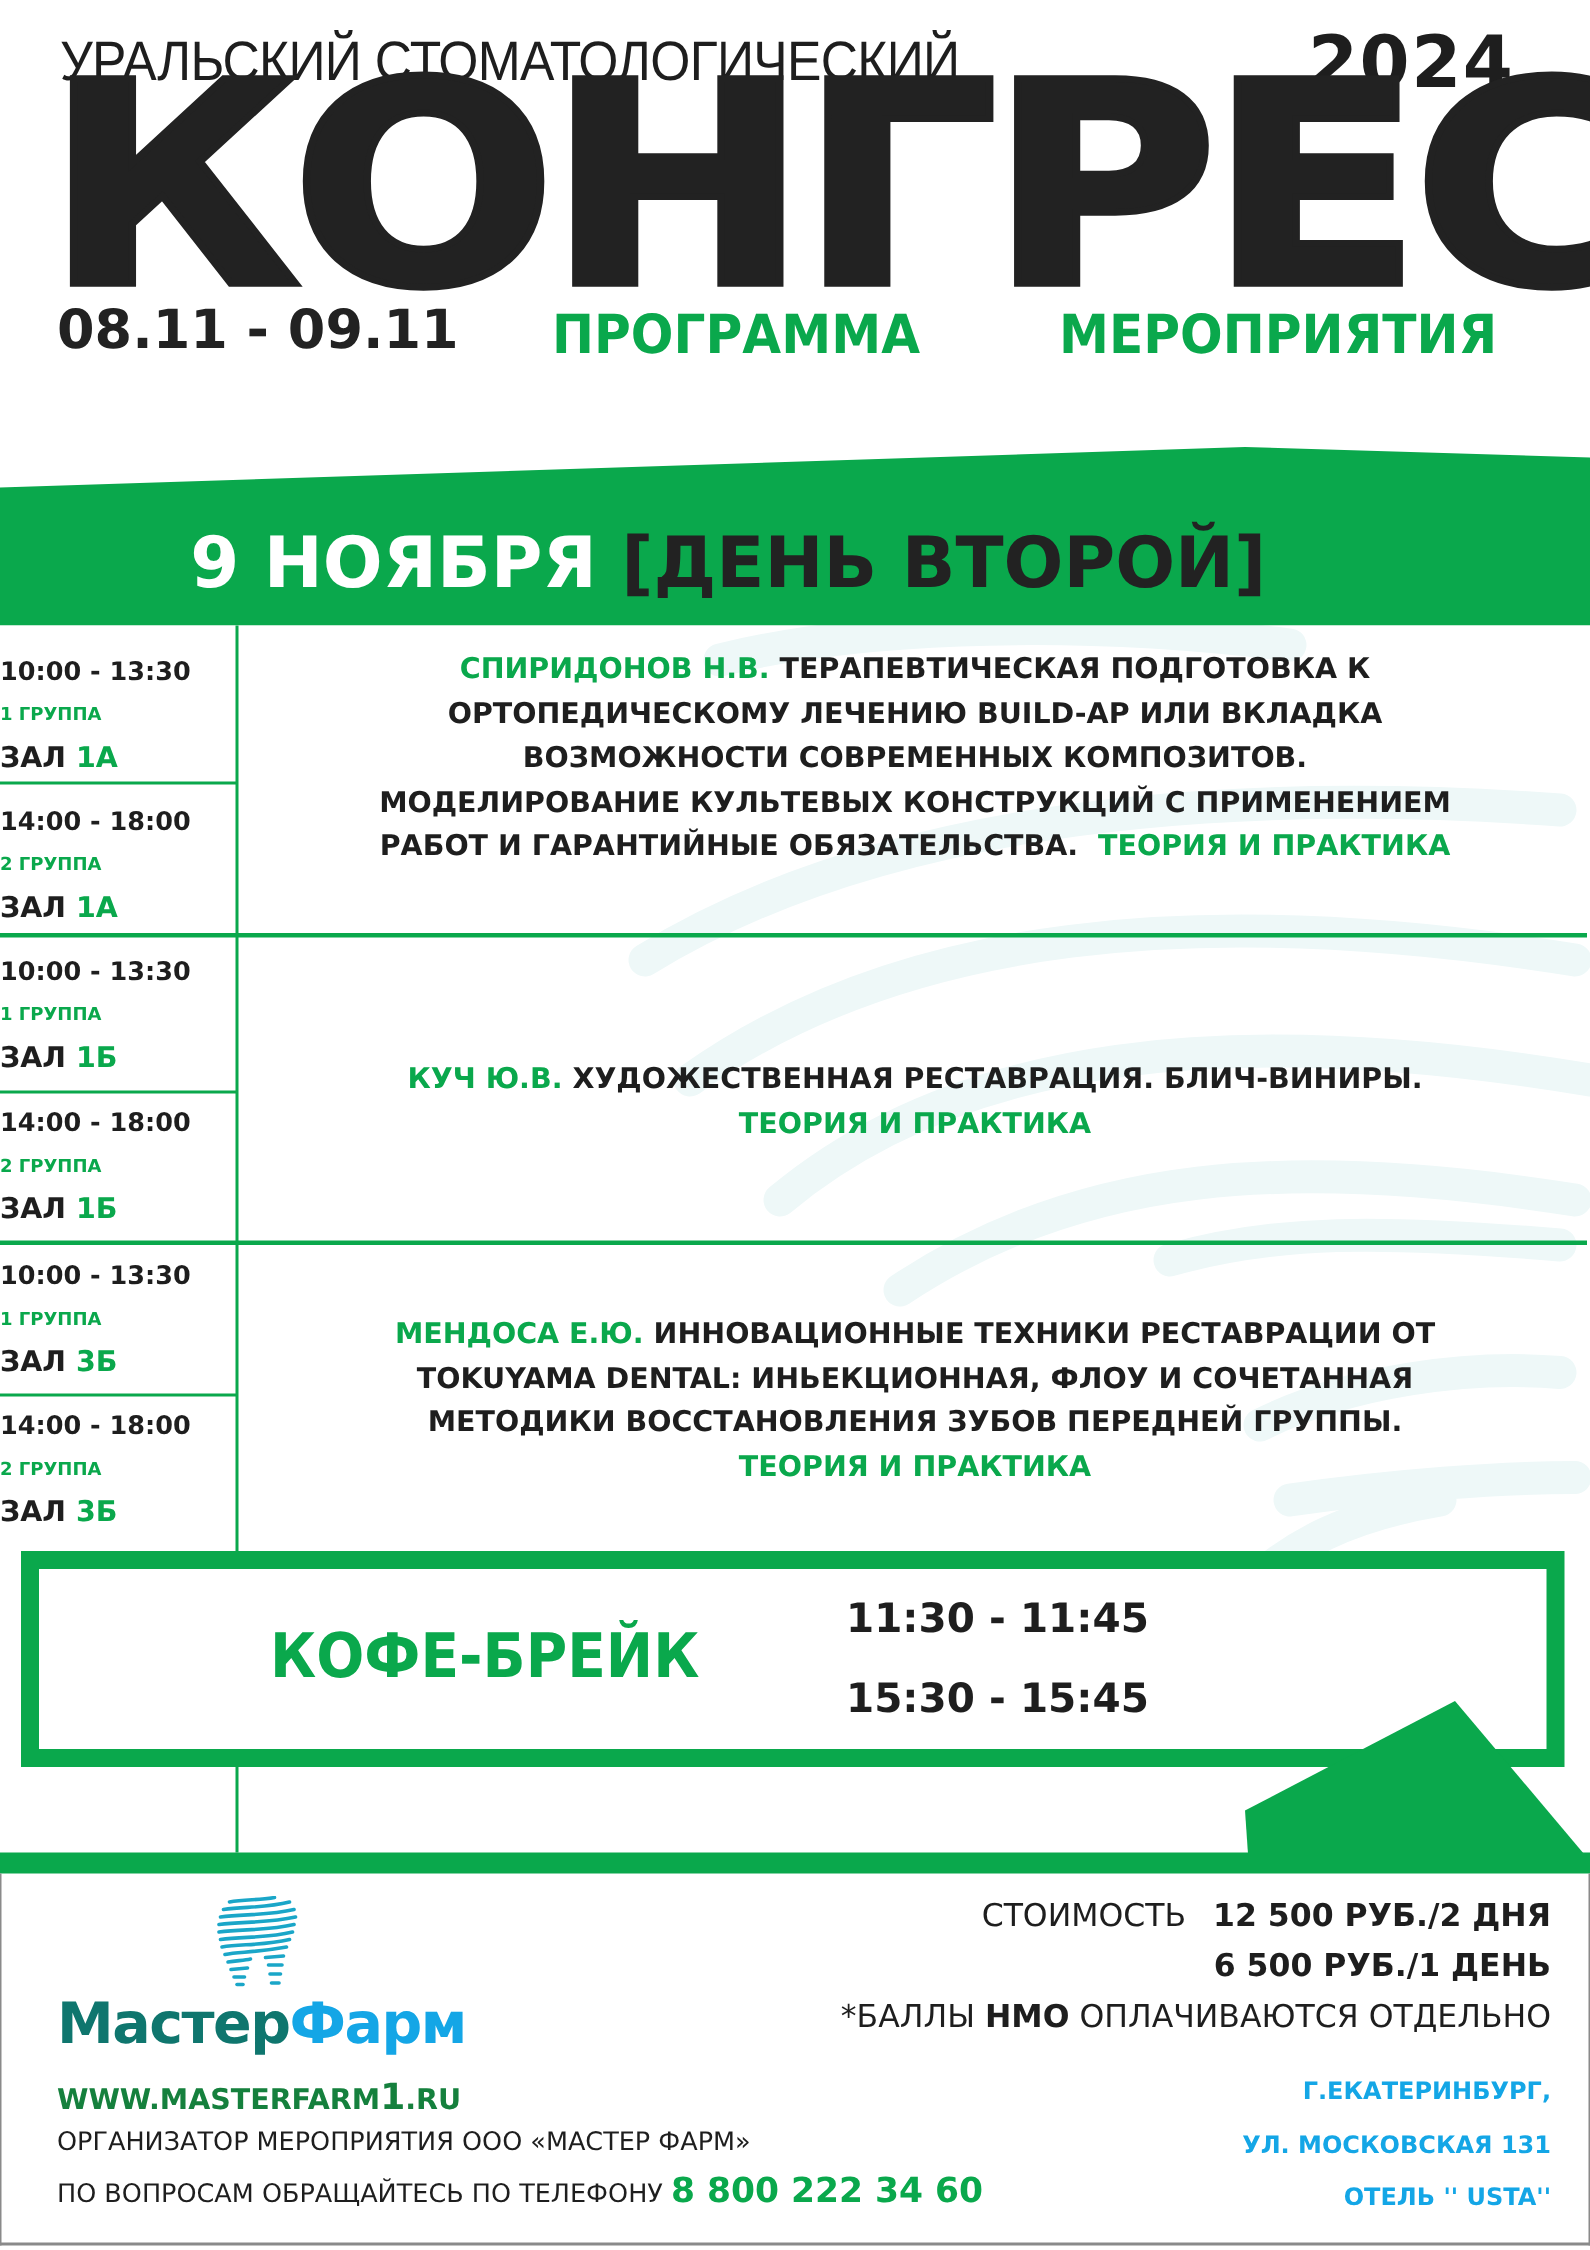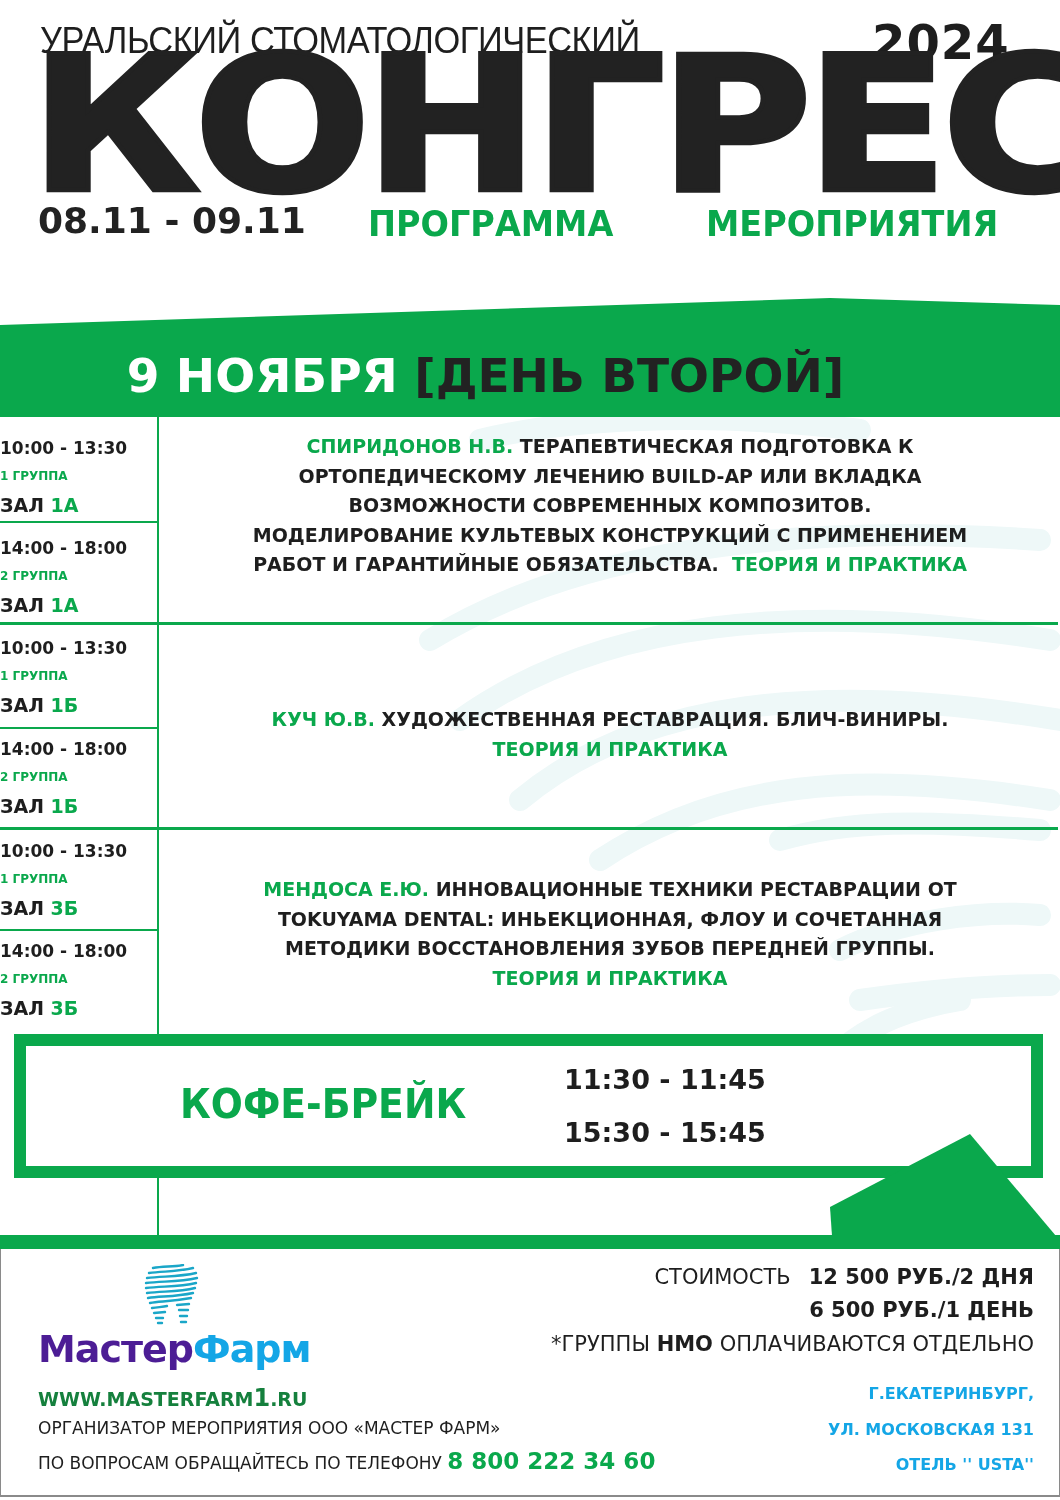--- a/index.html
+++ b/index.html
@@ -42,21 +42,21 @@
   .coffee-label { left:180px; top:1080px; font-family:"DejaVu Sans", sans-serif; font-weight:900; font-size:41px; color:#0aa84c; z-index:4; white-space:nowrap; transform:scaleX(0.92); transform-origin:left top; }
   .coffee-time { left:564px; font-family:"DejaVu Sans", sans-serif; font-weight:700; font-size:27px; color:#1e1e1e; z-index:4; white-space:nowrap; }
 
   .tri { left:0; top:0; width:1060px; height:1500px; z-index:5; pointer-events:none; }
 
   
   .footer-bar { left:0; top:1235px; width:1060px; height:14px; background:#0aa84c; z-index:5; }
   .footer-frame { left:0; top:1249px; width:1060px; height:248px; border-left:1px solid #8a8a8a; border-bottom:2px solid #8a8a8a; border-right:1px solid #8a8a8a; z-index:5; }
   .logo-tooth { left:143px; top:1264px; width:58px; height:62px; z-index:6; }
   .logo-text { left:38px; top:1327px; font-family:"DejaVu Sans", sans-serif; font-weight:700; font-size:38px; z-index:6; white-space:nowrap; letter-spacing:-1px; }
-  .logo-text .m { color:#4c1d95;text-align:center; }
+  .logo-text .m { color:#0f766e;text-align:center; }
   .logo-text .f { color:#14a6e6; }
   .site { left:38px; top:1384px; font-family:"DejaVu Sans", sans-serif; font-weight:800; font-size:19px; color:#15803d; z-index:6; white-space:nowrap; }
   .org { left:38px; top:1418px; font-family:"DejaVu Sans", sans-serif; font-size:17px; font-weight:400; color:#1e1e1e; z-index:6; white-space:nowrap; }
   .contact { left:38px; top:1448px; font-family:"DejaVu Sans", sans-serif; font-size:17px; font-weight:400; color:#1e1e1e; z-index:6; white-space:nowrap; }
   .contact .ph { color:#0aa84c; font-weight:800; font-size:23px; }
 
   .price { right:26px; font-family:"DejaVu Sans", sans-serif; color:#1e1e1e; z-index:6; white-space:nowrap; }
   .price1 { top:1265px; font-size:21px; }
   .price1 .lbl { font-weight:400; margin-right:18px; }
   .price1 .v { font-weight:800; }
@@ -192,17 +192,17 @@
     <path d="M38 58 L 43 58"></path>
   </g>
 </svg>
 <div class="abs logo-text"><span class="m">Мастер</span><span class="f">Фарм</span></div>
 <div class="abs site"><span>WWW.MASTERFARM</span><span style="font-size:24px;">1</span><span>.RU</span></div>
 <div class="abs org">ОРГАНИЗАТОР МЕРОПРИЯТИЯ ООО «МАСТЕР ФАРМ»</div>
 <div class="abs contact"><span>ПО ВОПРОСАМ ОБРАЩАЙТЕСЬ ПО ТЕЛЕФОНУ</span> <span class="ph">8 800 222 34 60</span></div>
 
 <div class="abs price price1"><span class="lbl">СТОИМОСТЬ</span><span class="v">12 500 РУБ./2 ДНЯ</span></div>
 <div class="abs price price2">6 500 РУБ./1 ДЕНЬ</div>
-<div class="abs price price3"><span>*ГРУППЫ</span> <span class="b">НМО</span> <span>ОПЛАЧИВАЮТСЯ ОТДЕЛЬНО</span></div>
+<div class="abs price price3"><span>*БАЛЛЫ</span> <span class="b">НМО</span> <span>ОПЛАЧИВАЮТСЯ ОТДЕЛЬНО</span></div>
 
 <div class="abs addr" style="top:1384px;">Г.ЕКАТЕРИНБУРГ,</div>
 <div class="abs addr" style="top:1420px;">УЛ. МОСКОВСКАЯ 131</div>
 <div class="abs addr" style="top:1455px;">ОТЕЛЬ '' USTA''</div>
 
 </body></html>

